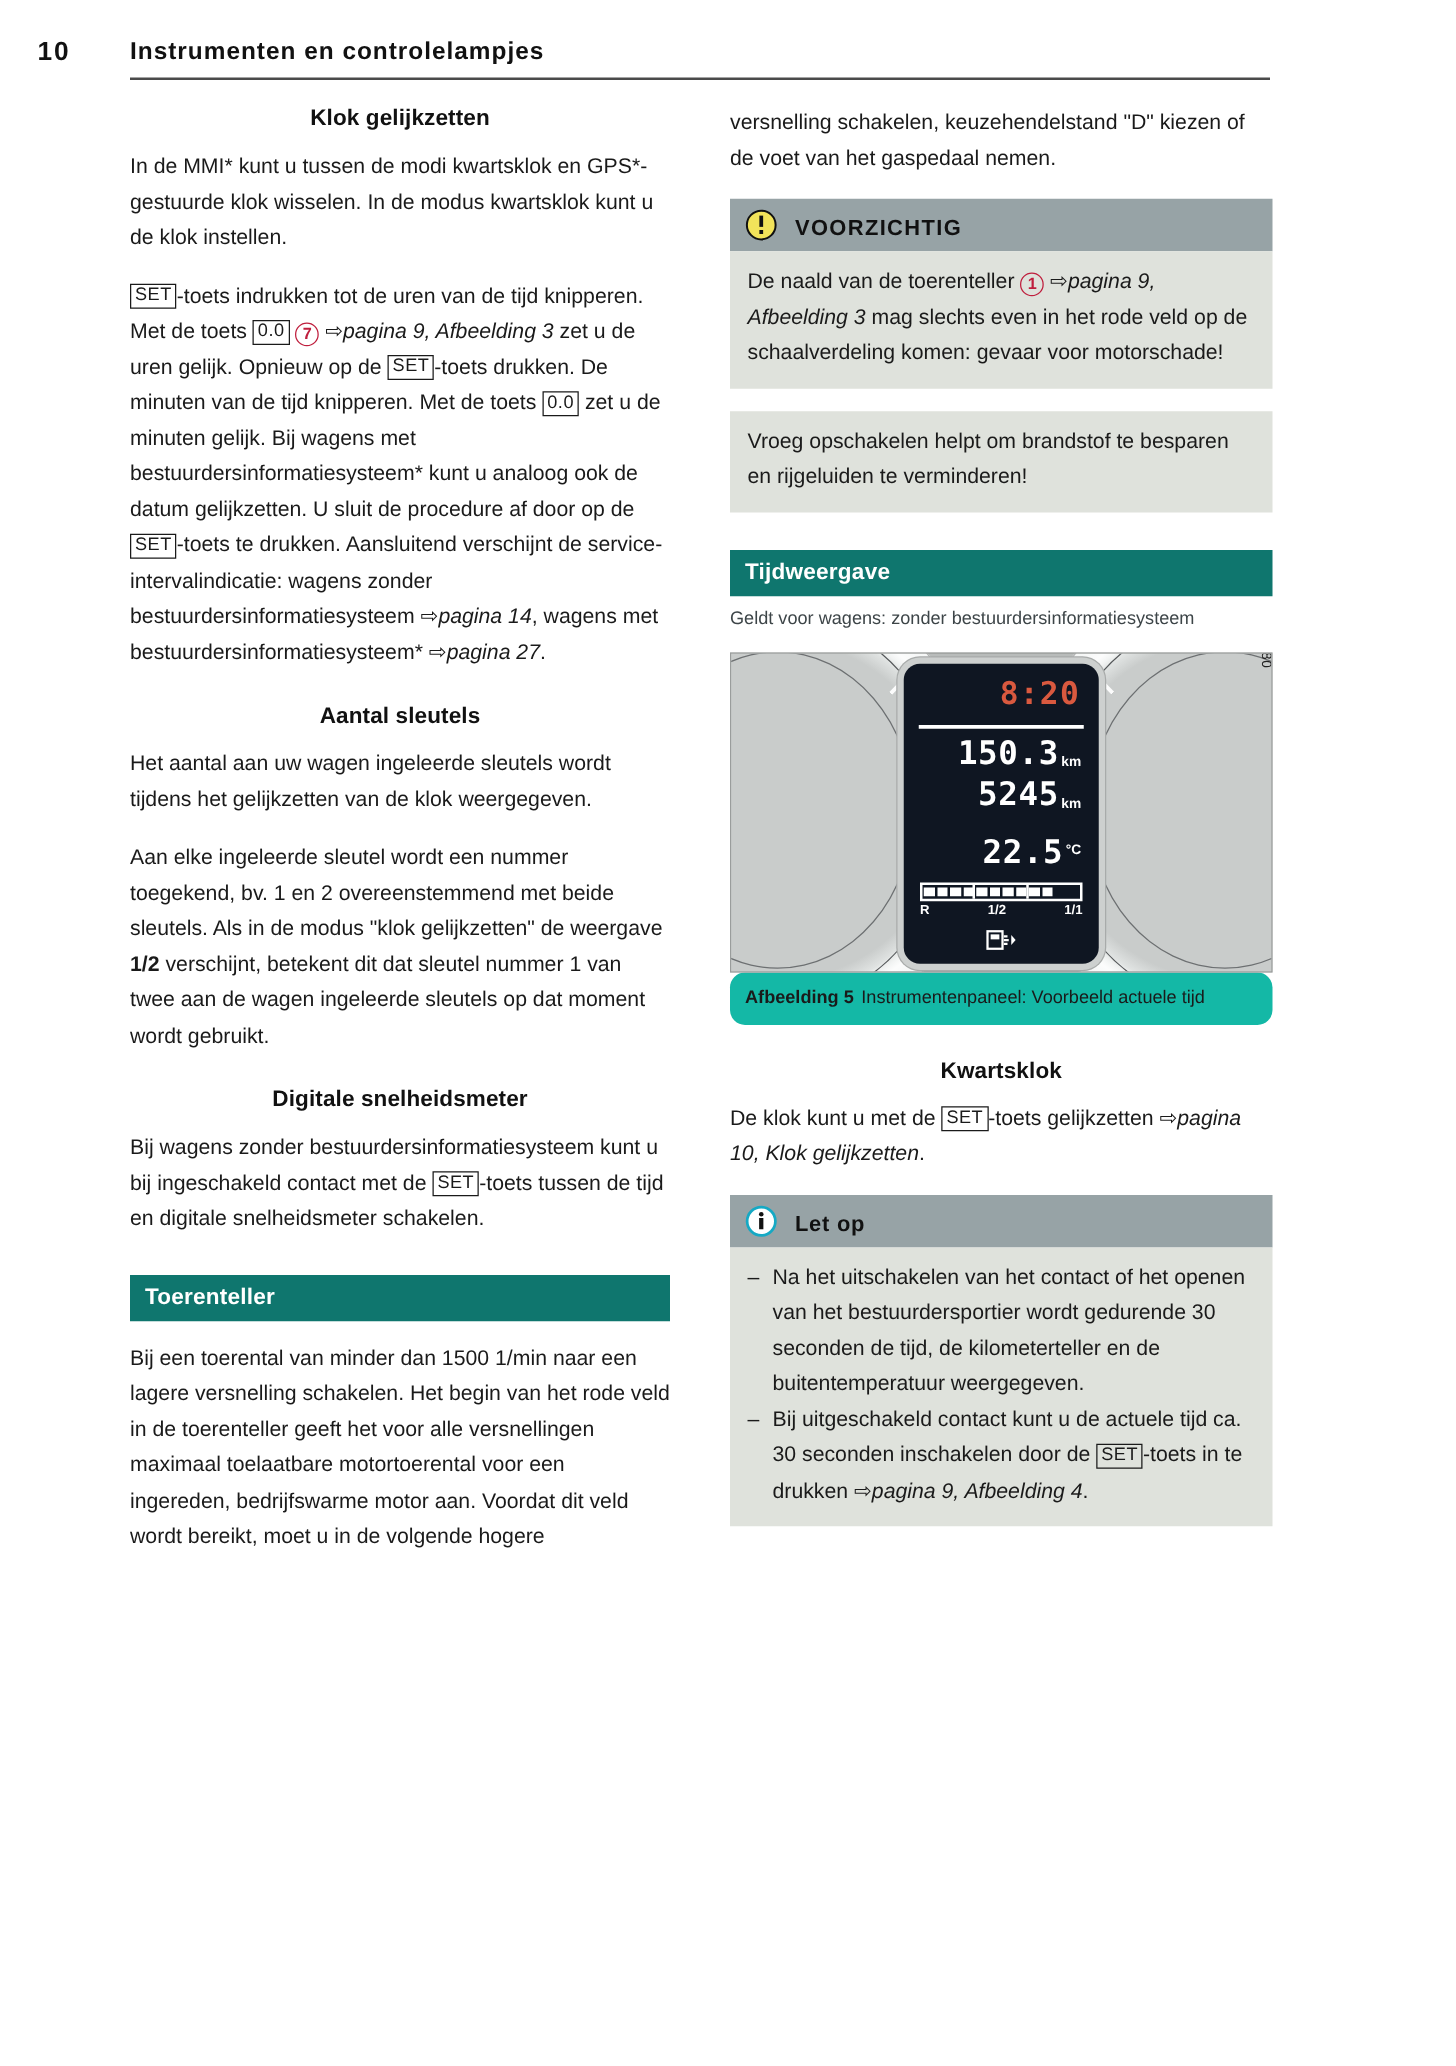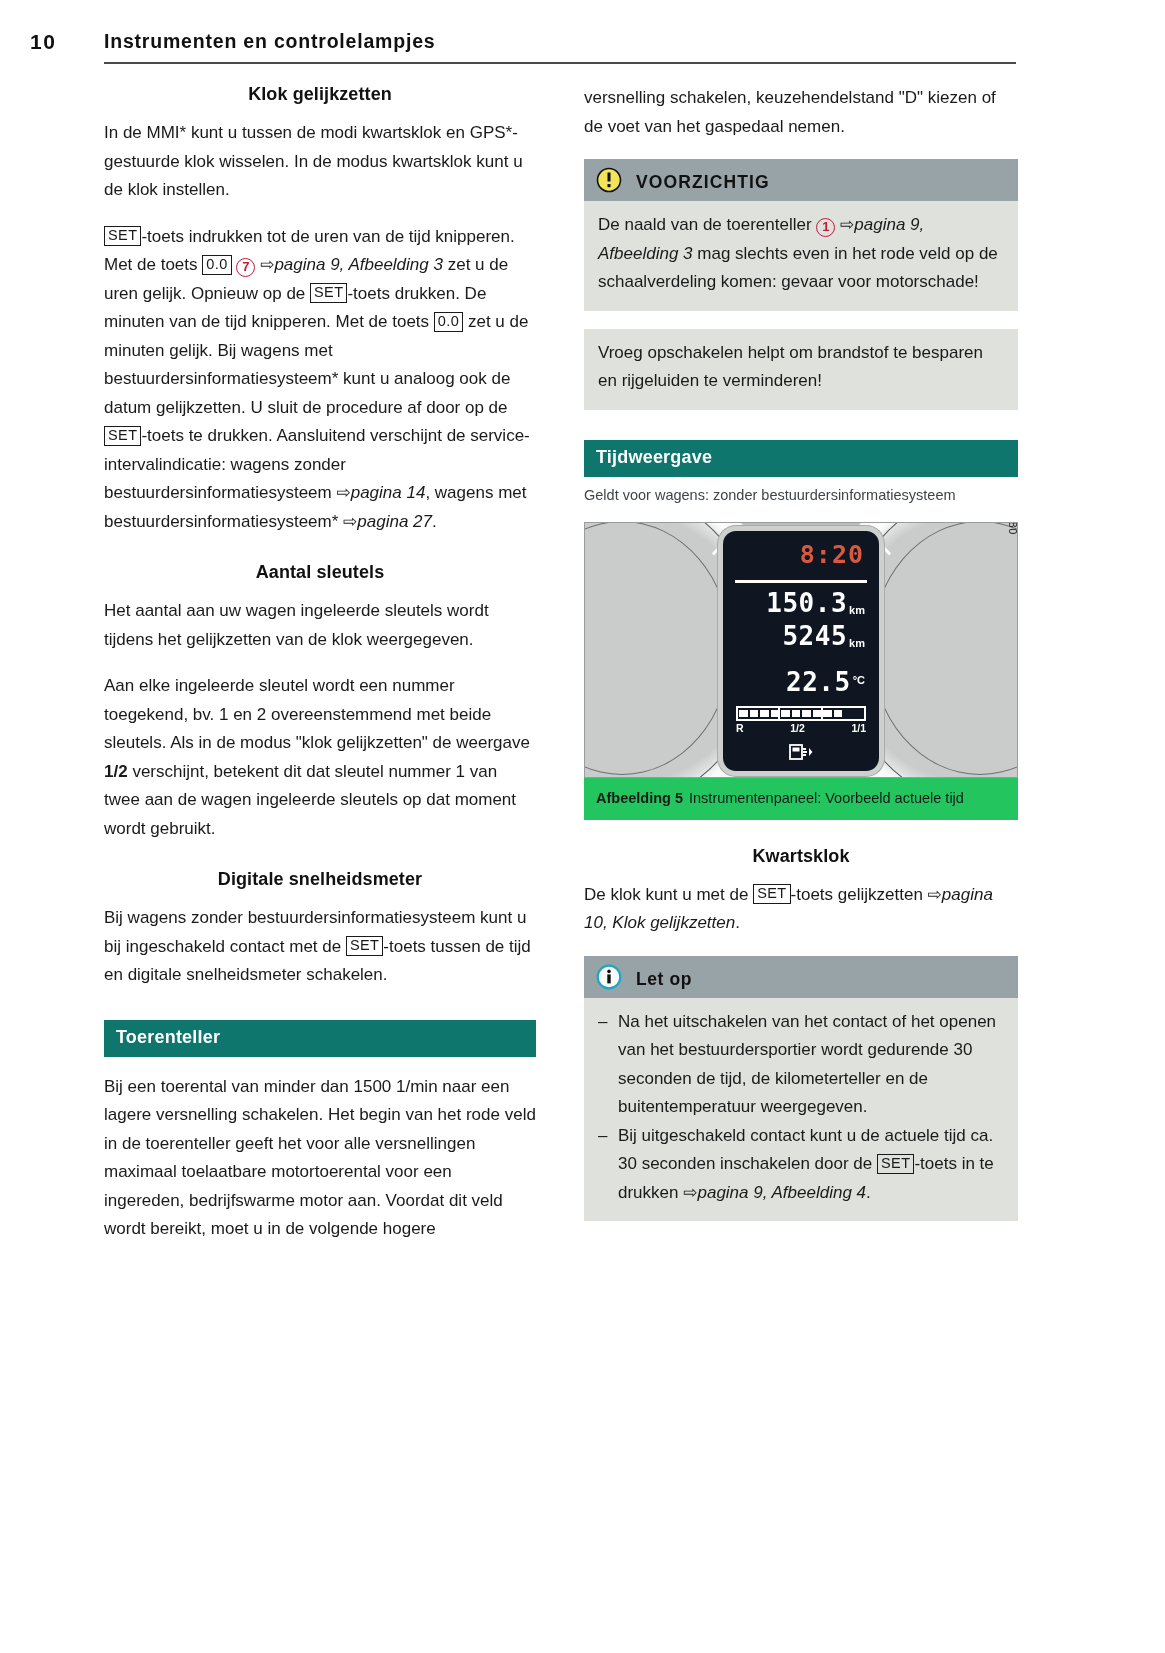--- a/index.html
+++ b/index.html
@@ -302,25 +302,26 @@
     font-size: 11px;
     letter-spacing: 0.6px;
     color: #222;
     transform: rotate(90deg);
     transform-origin: right top;
     white-space: nowrap;
     font-family: "Liberation Sans", sans-serif;
   }
 
   .fig-caption {
-    background: #22c55e;
+    background: #14b8a6;
     padding: 9px 12px 11px 12px;
     font-size: 14.5px;
     line-height: 22px;
     color: #1a1a1a;
+    border-radius: 12px;
   }
   .fig-caption .num { font-weight: bold; margin-right: 6px; }
 </style>
 </head>
 <body>
 
 <div class="page-header">
   <div class="page-number">10</div>
   <div class="chapter-title">Instrumenten en controlelampjes</div>
   <div class="header-rule"></div>

